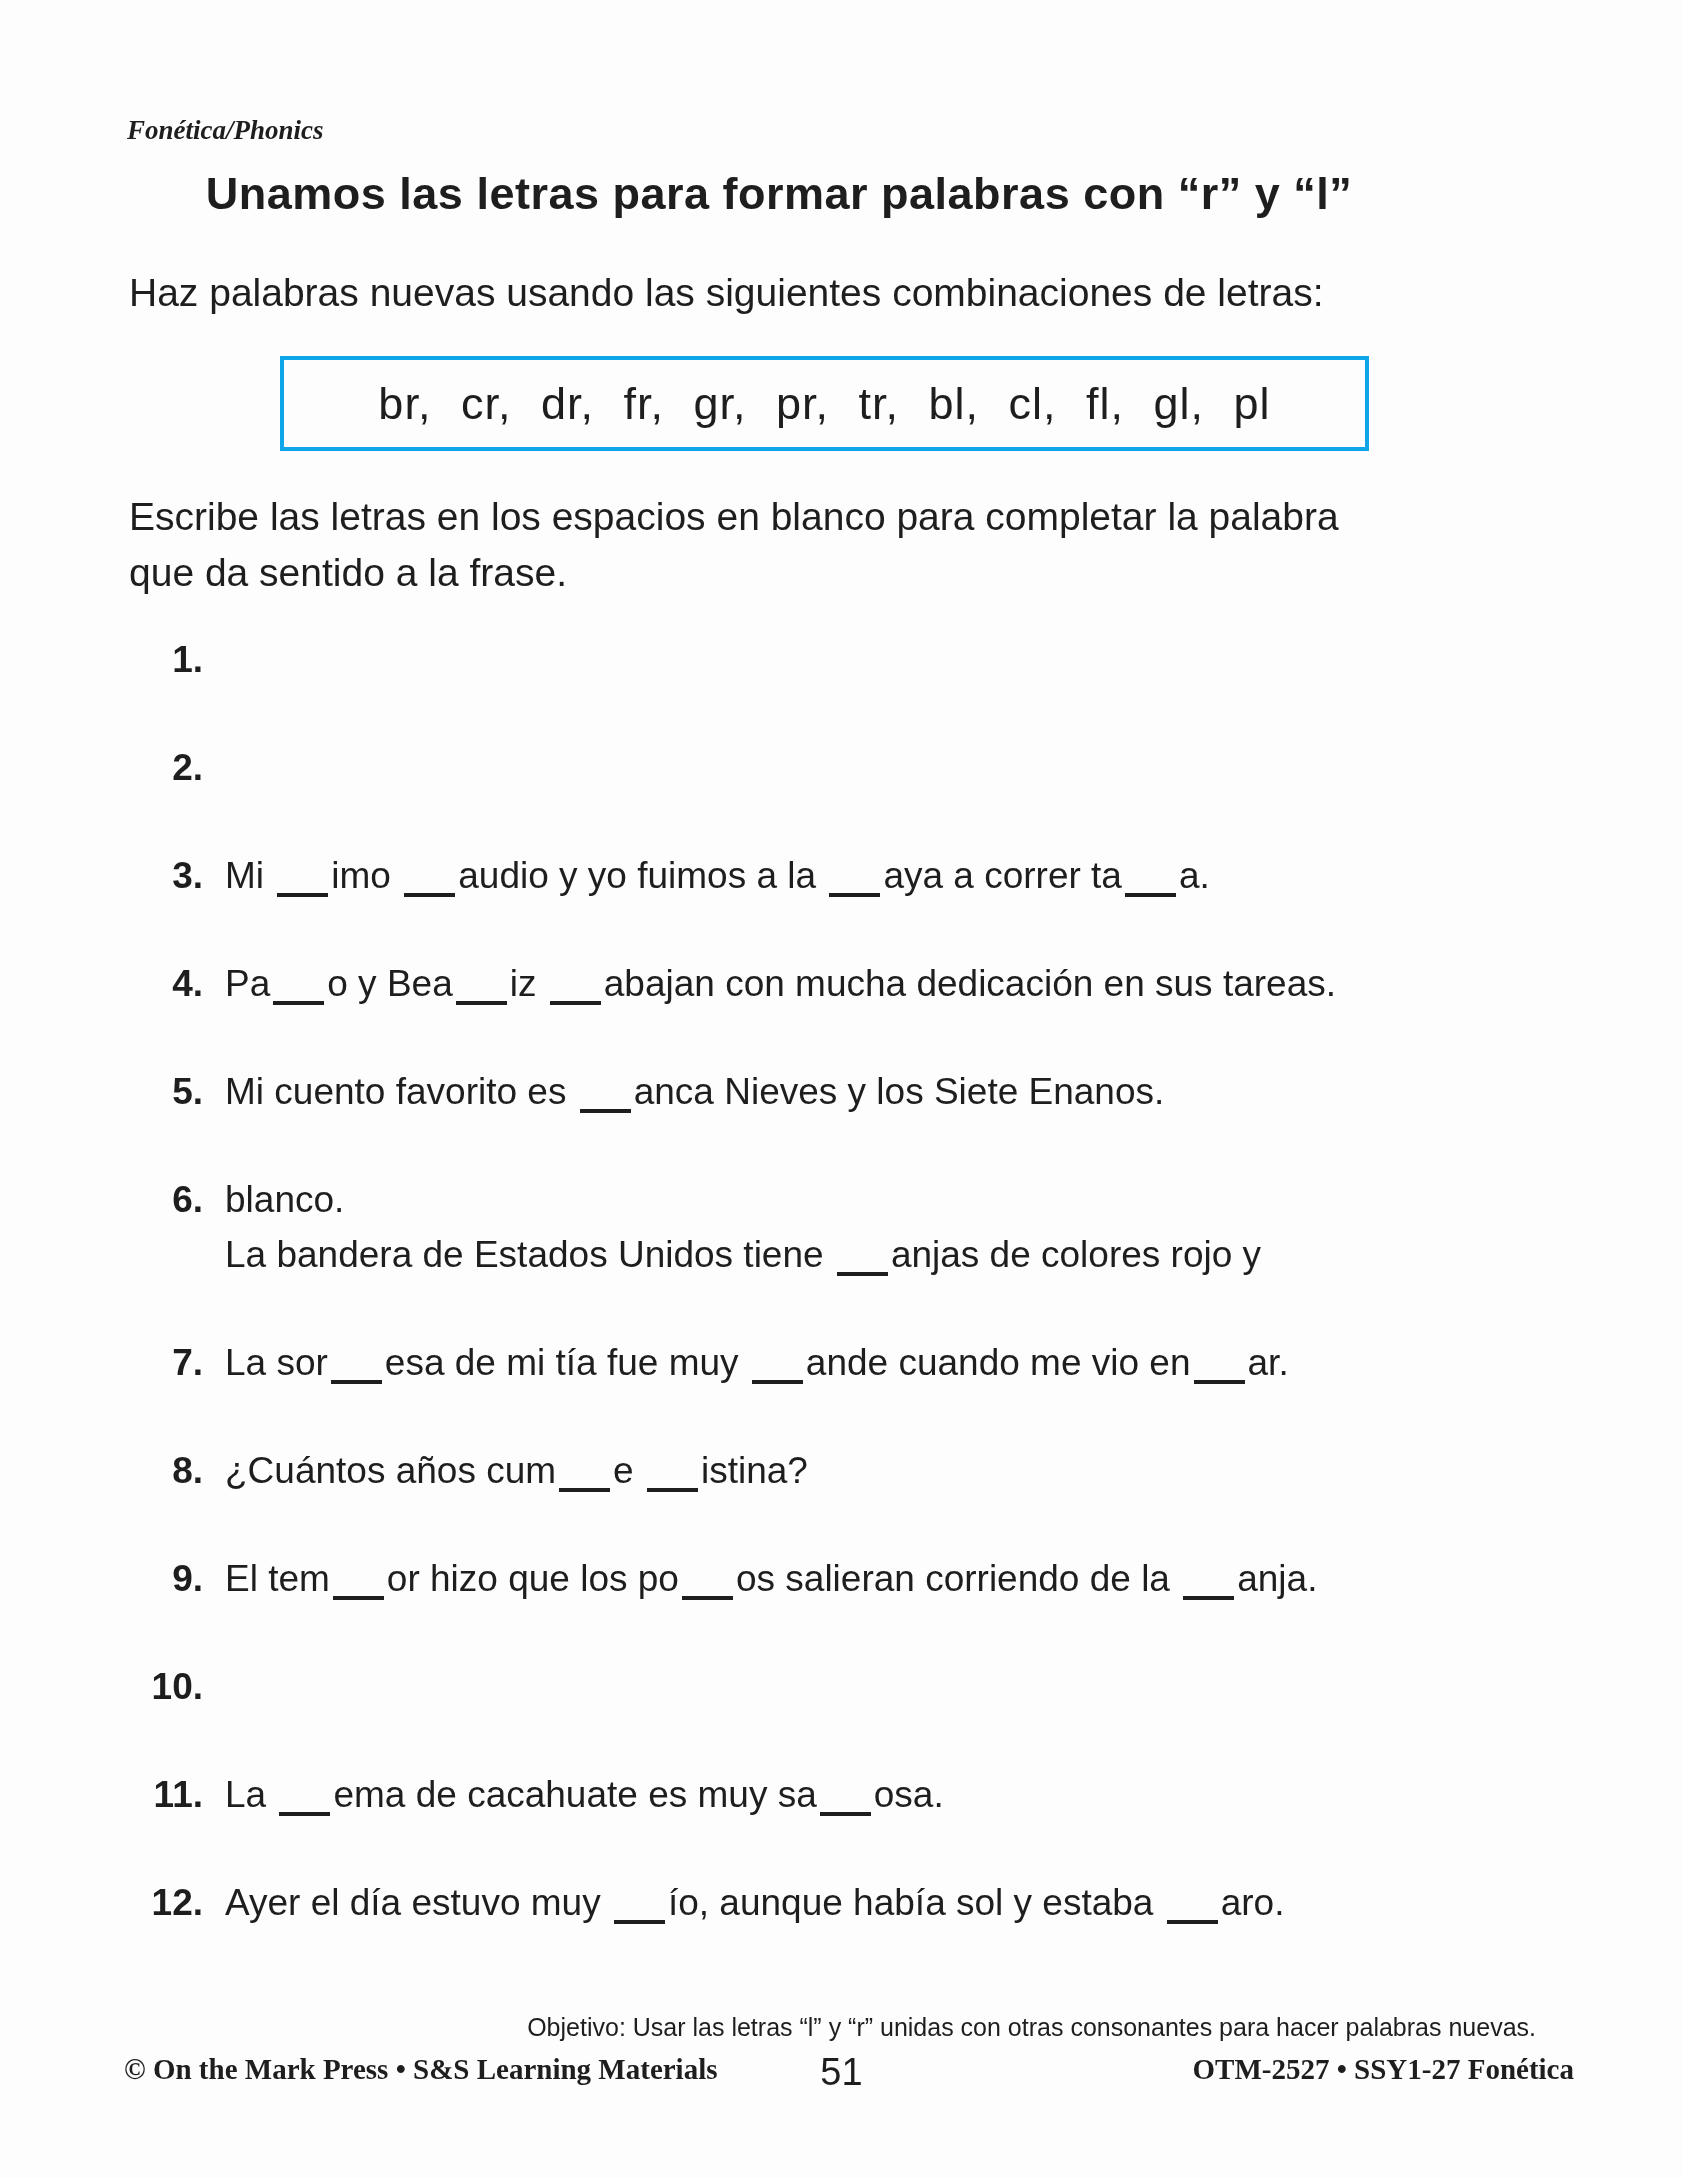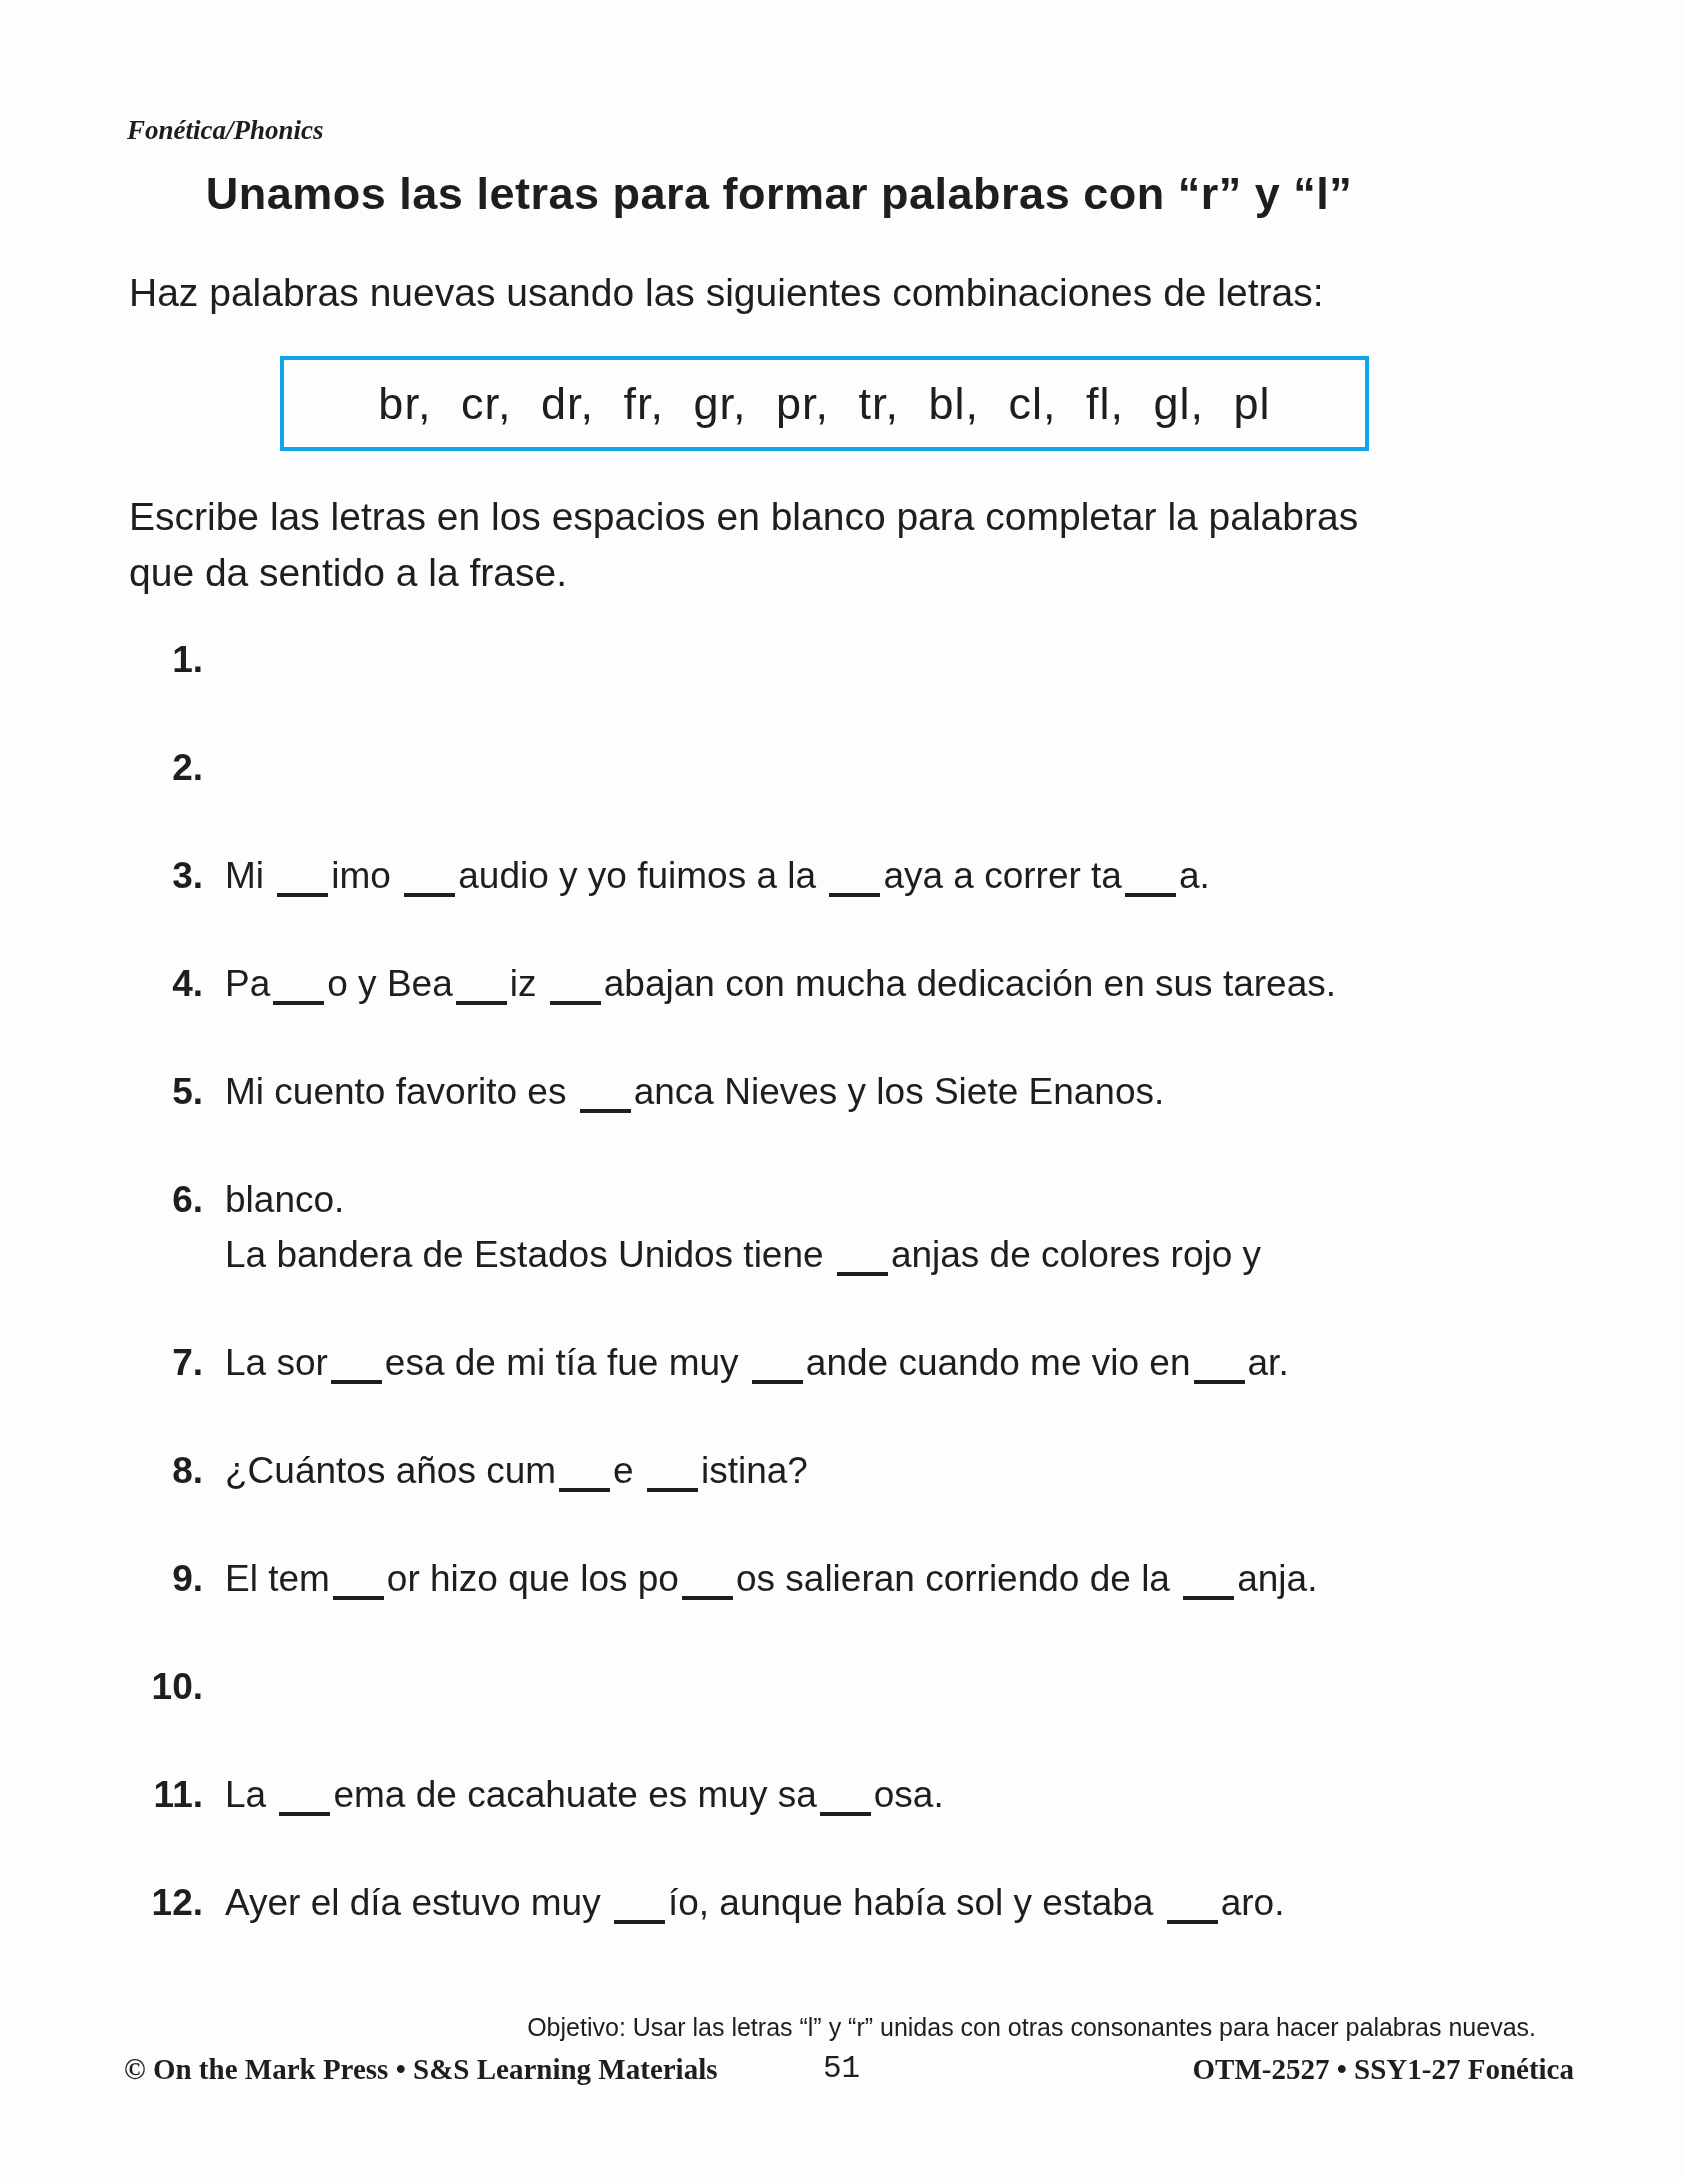--- a/index.html
+++ b/index.html
@@ -79,43 +79,43 @@
     font-size:25px;
   }
   .footer-left{
     left:124px;top:2053px;
     font-family:"Liberation Serif", serif;
     font-weight:700;font-size:29px;
   }
   .footer-page{
     left:802px;top:2051px;width:79px;
     text-align:center;
-    font-family:Liberation Mono, monospace;
-    font-size:31px;
+    font-family:Liberation Sans, sans-serif;
+    font-size:38px;
   }
   .footer-right{
     right:109px;top:2053px;
     font-family:"Liberation Serif", serif;
     font-weight:700;font-size:29px;
   }
 </style>
 </head>
 <body>
 
 <div class="abs header-label">Fonética/Phonics</div>
 
 <div class="abs title">Unamos las letras para formar palabras con “r” y “l”</div>
 
 <div class="abs intro">Haz palabras nuevas usando las siguientes combinaciones de letras:</div>
 
 <div class="abs combo-box">
   <span class="combo-text">br, cr, dr, fr, gr, pr, tr, bl, cl, fl, gl, pl</span>
 </div>
 
-<div class="abs instructions">Escribe las letras en los espacios en blanco para completar la palabras
+<div class="abs instructions">Escribe las letras en los espacios en blanco para completar la palabra
 que da sentido a la frase.</div>
 
 <div class="abs items">
     <div class="item">
       <span class="num">1.</span>
     </div>
     <div class="item">
       <span class="num">2.</span>
     </div>
     <div class="item">

